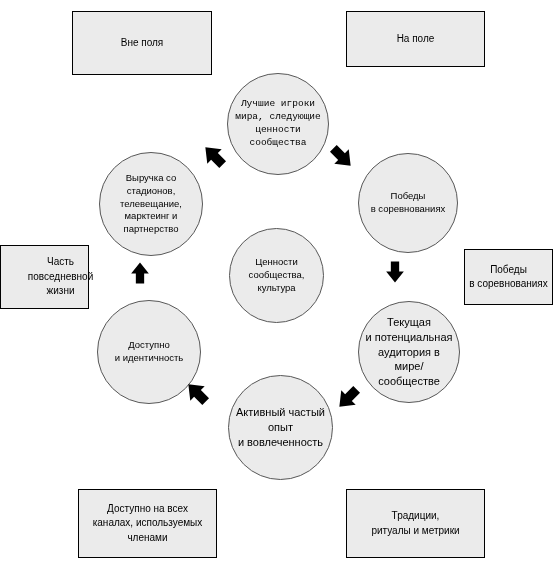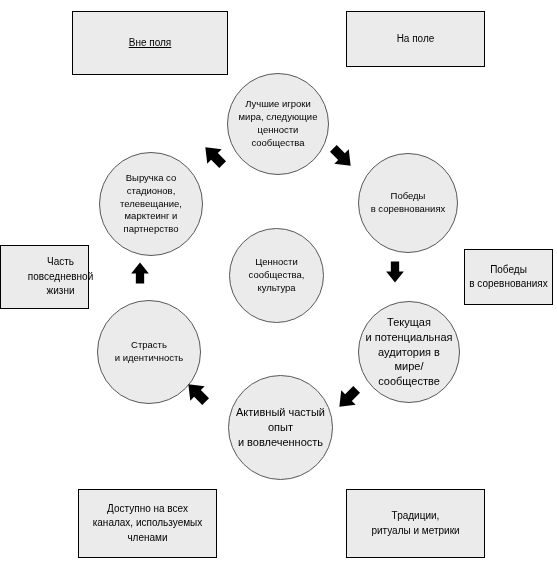--- a/index.html
+++ b/index.html
@@ -60,56 +60,56 @@
     width: 34px;
     height: 34px;
   }
   .arrow svg { display: block; width: 100%; height: 100%; }
 </style>
 </head>
 <body>
 
 <div id="canvas">
 
-  <div class="box" style="left:72px; top:11px; width:156px; height:64px;text-decoration:underline;">Вне поля</div>
+  <div class="box" style="left:72px; top:11px; width:140px; height:64px;">Вне поля</div>
 
   <div class="box" style="left:346px; top:11px; width:139px; height:56px;">На поле</div>
 
   <div class="box" style="left:0; top:245px; width:89px; height:64px;padding-left:36px;">Часть
 повседневной
 жизни</div>
 
   <div class="box" style="left:464px; top:249px; width:89px; height:56px;">Победы
 в соревнованиях</div>
 
   <div class="box" style="left:78px; top:489px; width:139px; height:69px;text-align:center;">Доступно на всех
 каналах, используемых
 членами</div>
 
   <div class="box" style="left:346px; top:489px; width:139px; height:69px;">Традиции,
 ритуалы и метрики</div>
 
-  <div class="circle" style="left:227px; top:73px; width:102px; height:102px; font-size:9.5px;">Лучшие игроки
+  <div class="circle" style="left:227px; top:73px; width:102px; height:102px; font-size:9.5px;font-family:Liberation Mono, monospace;">Лучшие игроки
 мира, следующие
 ценности
 сообщества</div>
 
   <div class="circle" style="left:358px; top:153px; width:100px; height:100px; font-size:9.5px;">Победы
 в соревнованиях</div>
 
   <div class="circle" style="left:358px; top:301px; width:102px; height:102px; font-size:11px;">Текущая
 и потенциальная
 аудитория в мире/
 сообществе</div>
 
   <div class="circle" style="left:228px; top:375px; width:105px; height:105px; font-size:11px;">Активный частый
 опыт
 и вовлеченность</div>
 
-  <div class="circle" style="left:97px; top:300px; width:104px; height:104px; font-size:9.5px;">Страсть
+  <div class="circle" style="left:97px; top:300px; width:104px; height:104px; font-size:9.5px;">Доступно
 и идентичность</div>
 
   <div class="circle" style="left:99px; top:152px; width:104px; height:104px; font-size:9.5px;">Выручка со
 стадионов,
 телевещание,
 марктеинг и
 партнерство</div>
 
   <div class="circle center" style="left:229px; top:228px; width:95px; height:95px; font-size:9.5px;">Ценности
 сообщества,

